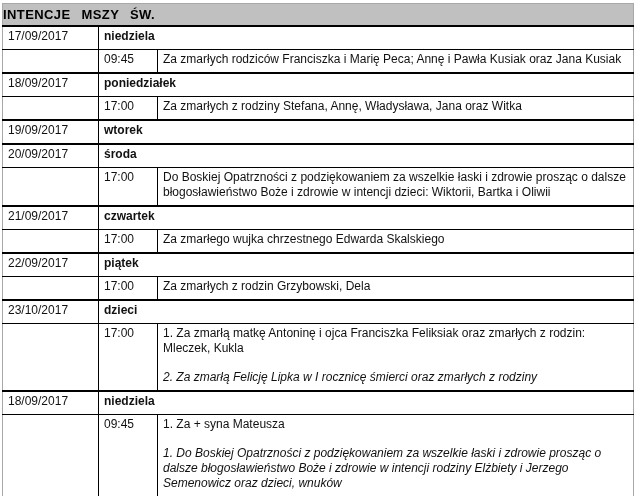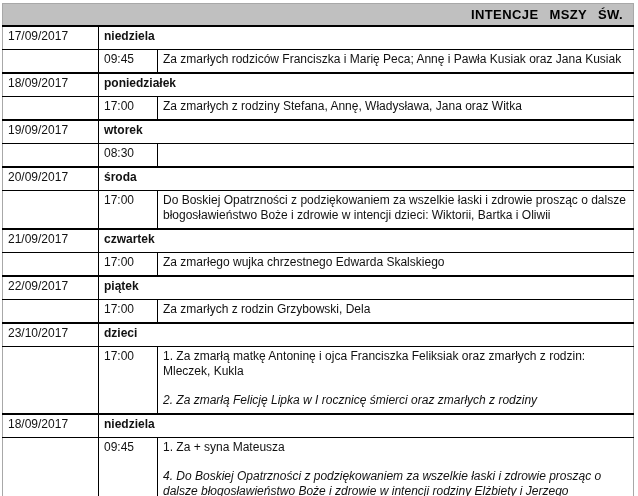--- a/index.html
+++ b/index.html
@@ -24,22 +24,22 @@
     margin: 3px 0 0 2px;
     border: 1px solid #a8a8a8;           
   }
   col.c-date { width: 96px; }
   col.c-time { width: 59px; }
   th.table-title {
     background: #c0c0c0;
     border-bottom: 2px solid #000000;
     font-size: 13px;
     font-weight: bold;
-    text-align: right;
-    padding: 3px 10px;
+    text-align: left;
+    padding: 3px 0;
     word-spacing: 7px;
     letter-spacing: 0.4px;
     color: #000000;
   }
   td {
     font-size: 12px;
     line-height: 15px;
     padding: 2px 4px 5px 5px;
     vertical-align: top;
     word-wrap: break-word;
@@ -88,25 +88,20 @@
           <td class="date-cell"></td>
           <td class="time-cell">17:00</td>
           <td class="intention-cell">
             <p>Za zmarłych z rodziny Stefana, Annę, Władysława, Jana oraz Witka</p>
           </td>
         </tr>
         <tr class="day-row">
           <td class="date-cell">19/09/2017</td>
           <td class="day-cell" colspan="2">wtorek</td>
         </tr>
-        <tr class="mass-row">
-          <td class="date-cell"></td>
-          <td class="time-cell">08:30</td>
-          <td class="intention-cell"></td>
-        </tr>
         <tr class="day-row">
           <td class="date-cell">20/09/2017</td>
           <td class="day-cell" colspan="2">środa</td>
         </tr>
         <tr class="mass-row">
           <td class="date-cell"></td>
           <td class="time-cell">17:00</td>
           <td class="intention-cell">
             <p>Do Boskiej Opatrzności z podziękowaniem za wszelkie łaski i zdrowie prosząc o dalsze błogosławieństwo Boże i zdrowie w intencji dzieci: Wiktorii, Bartka i Oliwii</p>
           </td>
@@ -147,18 +142,18 @@
         </tr>
         <tr class="day-row">
           <td class="date-cell">18/09/2017</td>
           <td class="day-cell" colspan="2">niedziela</td>
         </tr>
         <tr class="mass-row">
           <td class="date-cell"></td>
           <td class="time-cell">09:45</td>
           <td class="intention-cell">
             <p>1. Za + syna Mateusza</p>
-            <p>4. Do Boskiej Opatrzności z podziękowaniem za wszelkie łaski i zdrowie prosząc o dalsze błogosławieństwo Boże i zdrowie w intencji rodziny Elżbiety i Jerzego Semenowicz oraz dzieci, wnuków</p>
+            <p>1. Do Boskiej Opatrzności z podziękowaniem za wszelkie łaski i zdrowie prosząc o dalsze błogosławieństwo Boże i zdrowie w intencji rodziny Elżbiety i Jerzego Semenowicz oraz dzieci, wnuków</p>
           </td>
         </tr>
       </tbody>
   </table>
 </div>
 
 </body></html>

